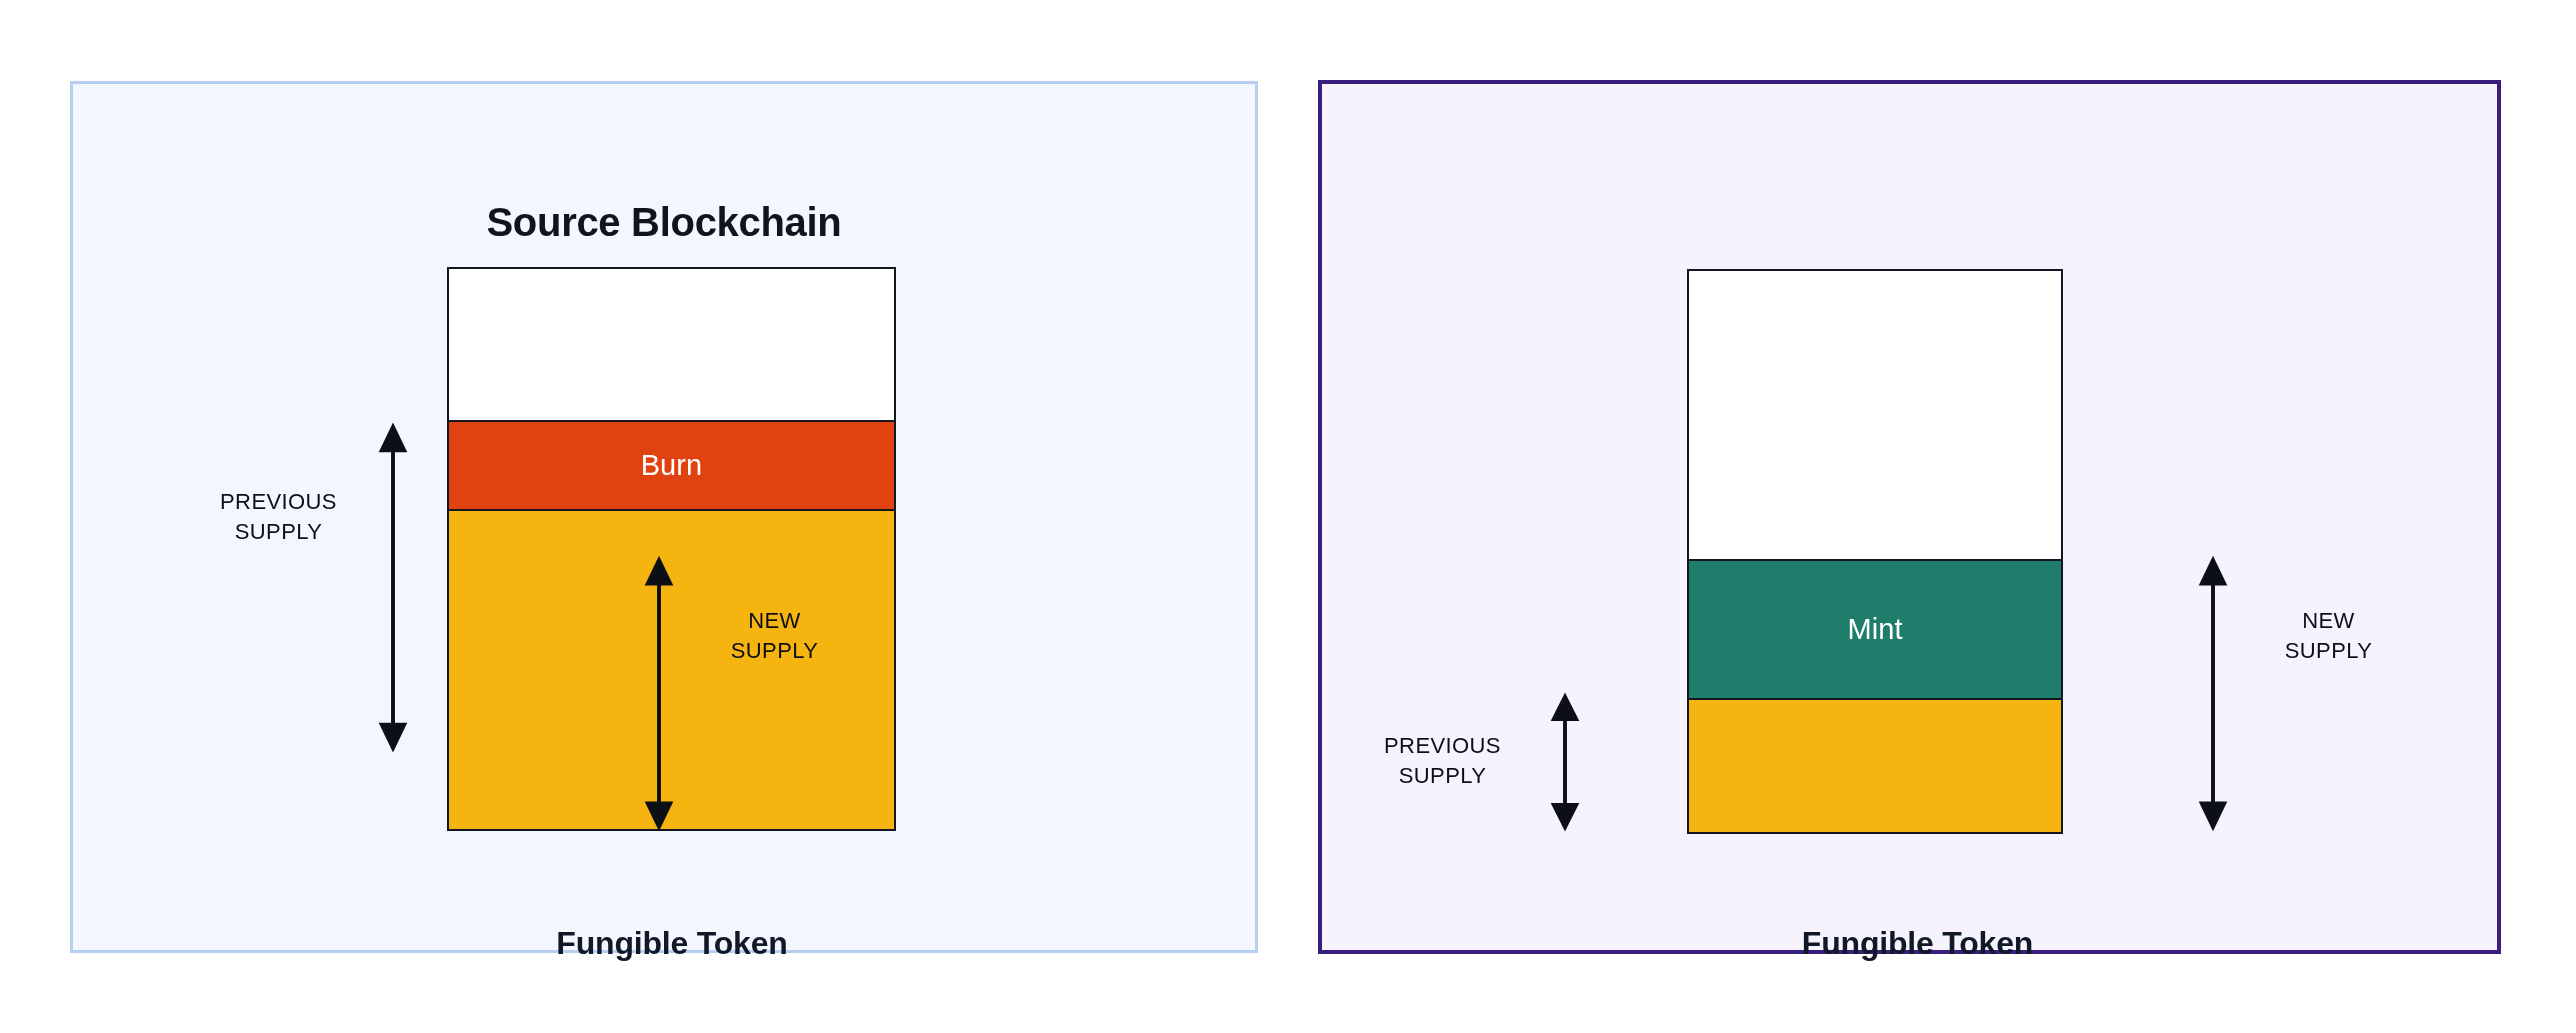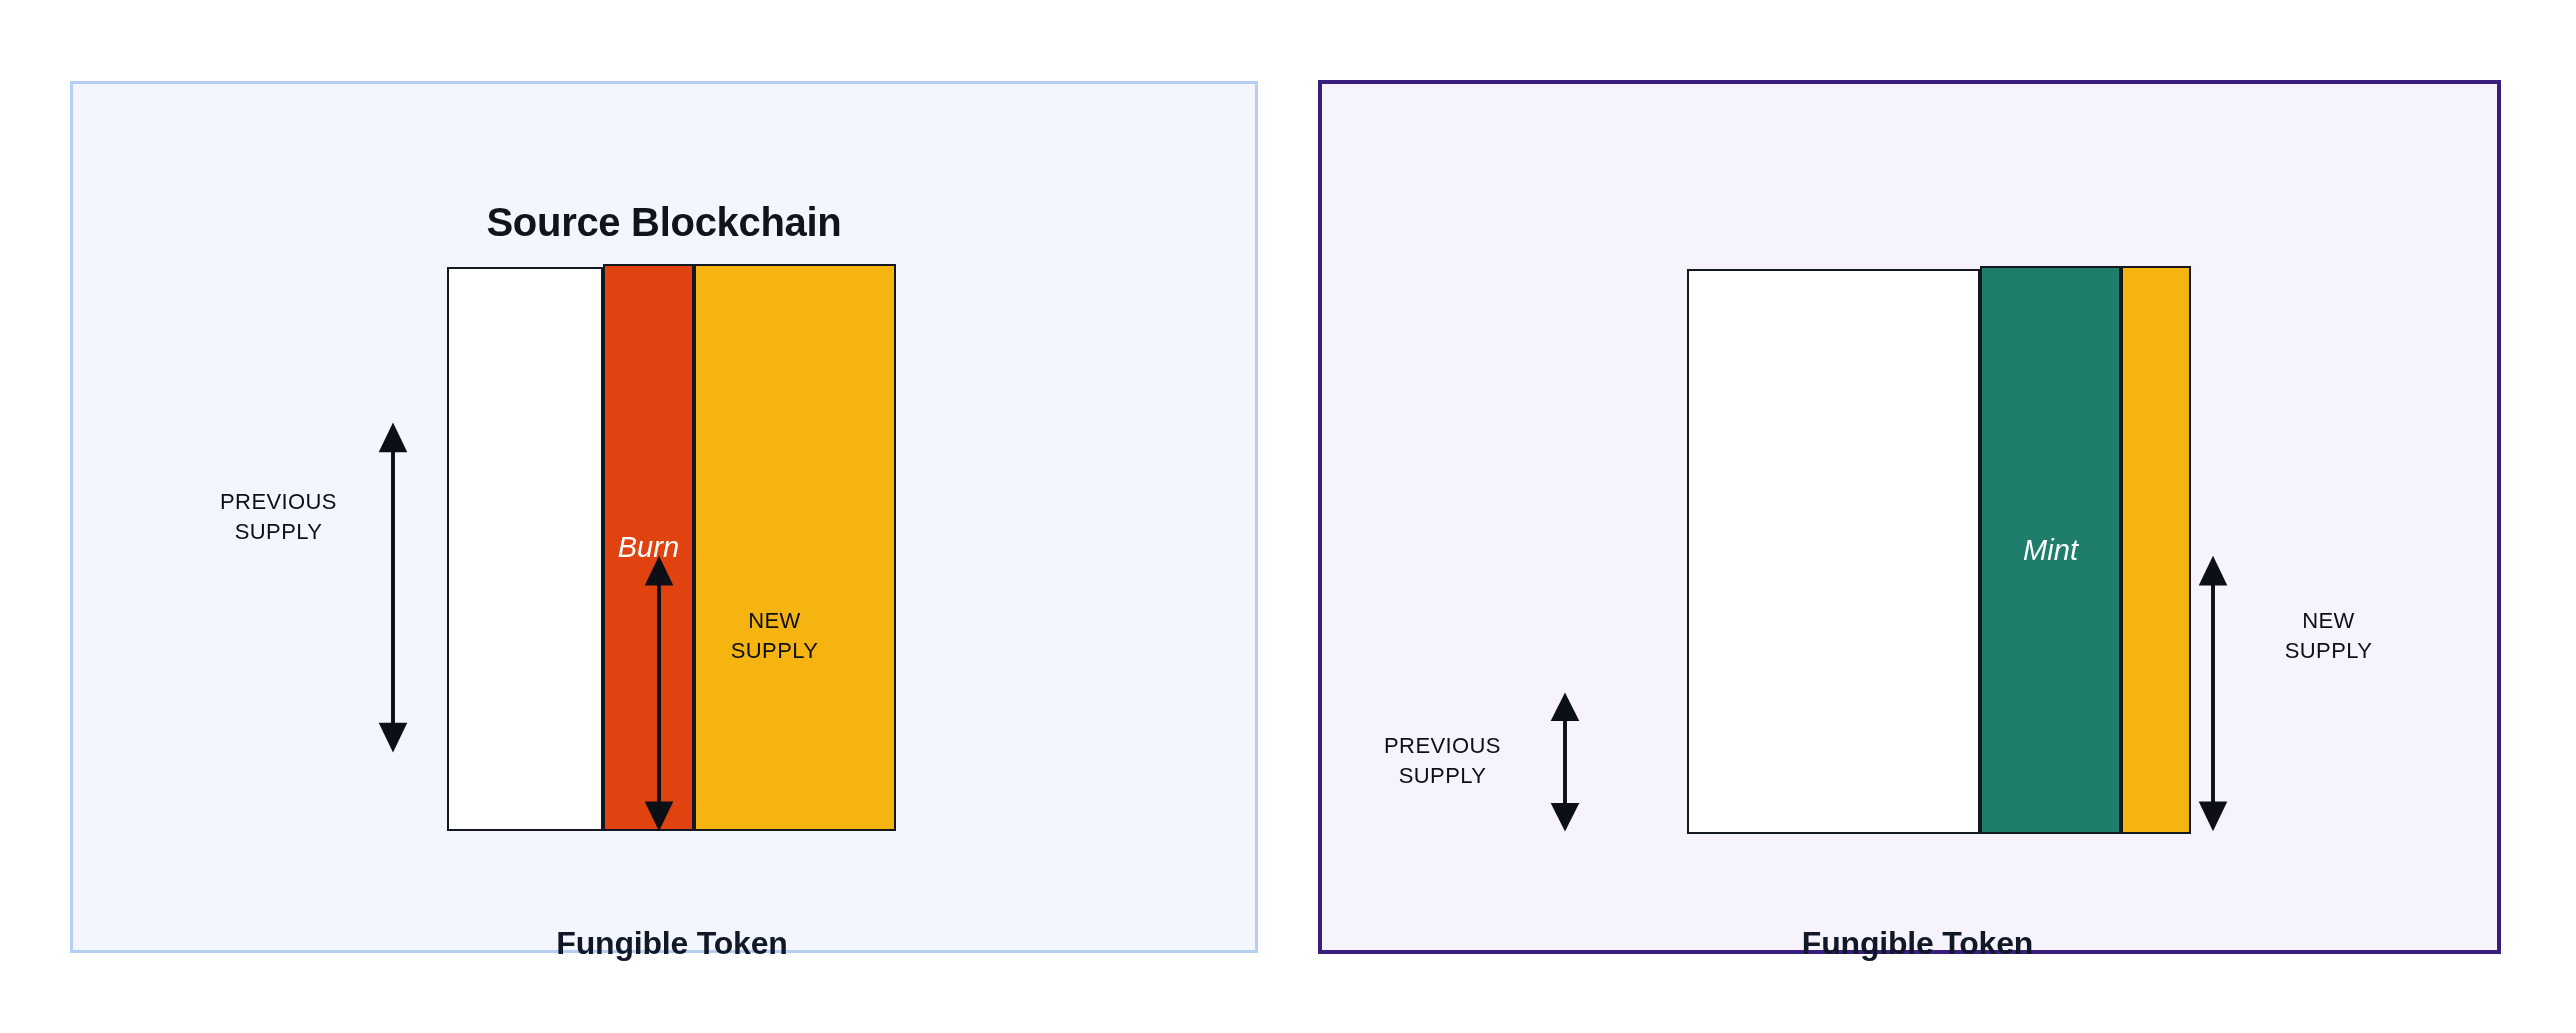--- a/index.html
+++ b/index.html
@@ -71,33 +71,32 @@
     white-space: nowrap;
   }
   .panel-source .panel-caption { top: 841px; }
   .panel-destination .panel-caption { top: 841px; }
 
   
   .supply-bar {
     position: absolute;
     box-sizing: border-box;
     display: flex;
-    flex-direction: row;
-    font-style: italic;
+    flex-direction: column;
   }
   .panel-source .supply-bar {
     left: 374px;
     top: 183px;
     width: 449px;
     height: 564px;
   }
   .panel-destination .supply-bar {
     left: 365px;
     top: 185px;
-    width: 504px;
+    width: 376px;
     height: 565px;
   }
 
   .bar-seg {
     box-sizing: border-box;
     border: 2.6px solid #121722;
     display: flex;
     align-items: center;
     justify-content: center;
     position: relative;

